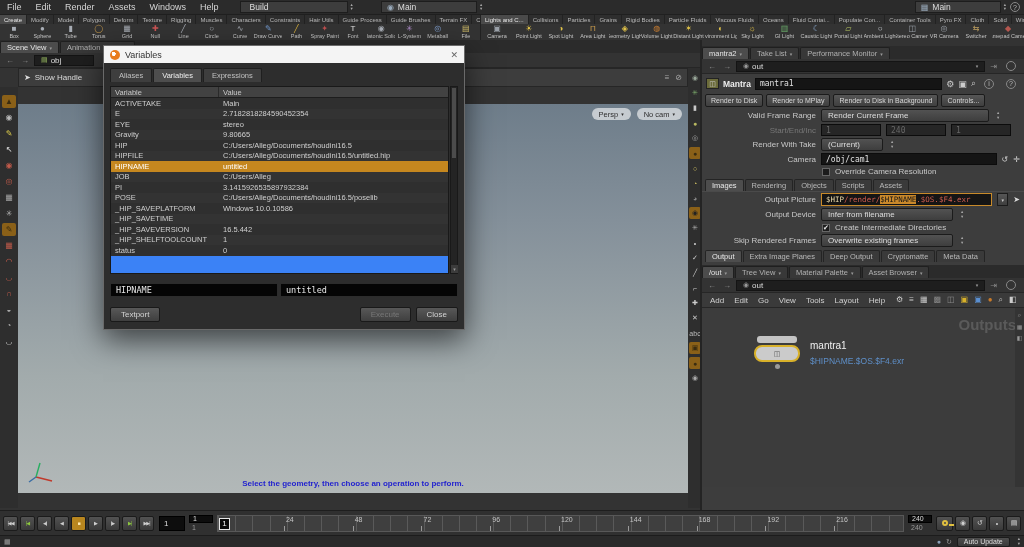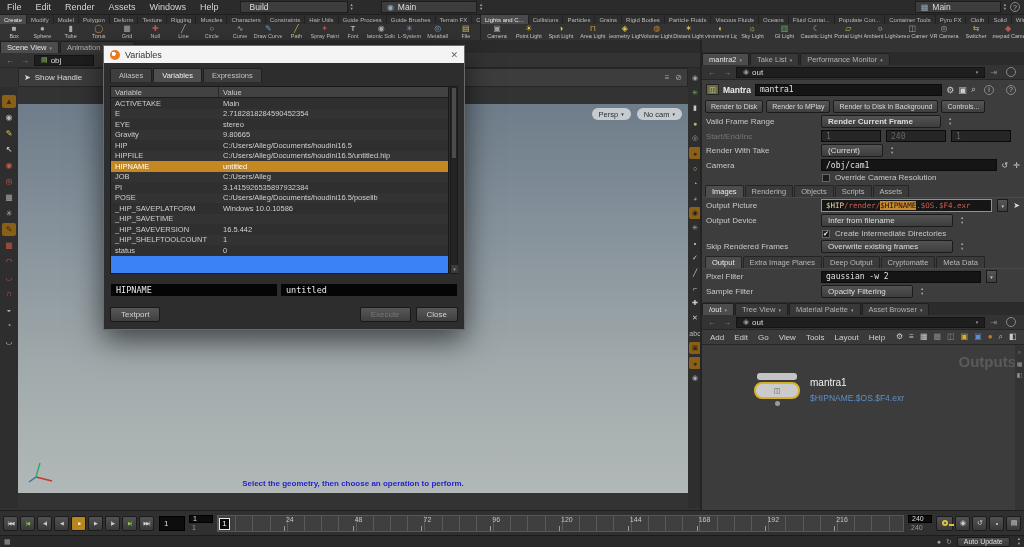--- a/index.html
+++ b/index.html
@@ -55,24 +55,24 @@
   .gizmo{position:absolute;left:10px;bottom:8px;}
   .stowL{position:absolute;left:0;top:87px;width:18px;height:421px;background:#2e2e2e;
          display:flex;flex-direction:column;align-items:center;padding-top:8px;gap:3px;}
   .stowR{position:absolute;left:688px;top:68px;width:14px;height:440px;background:#2e2e2e;
          display:flex;flex-direction:column;align-items:center;padding-top:4px;gap:3px;}
   .sicon{width:14px;height:13px;display:flex;align-items:center;justify-content:center;
          font-size:8px;border-radius:2px;flex:none;}
   .stowR .sicon{width:12px;height:12px;font-size:7px;}
   .sicon.on{background:#8a6018;}
   
-  .rpane{position:absolute;left:702px;top:52px;width:322px;height:470px;background:#3d3d3d;}
+  .rpane{position:absolute;left:702px;top:46px;width:322px;height:470px;background:#3d3d3d;}
   .params{font-size:8px;color:#c8c8c8;}
   .prow{display:flex;align-items:center;gap:5px;padding:1px 4px;}
-  .plabel{width:110px;text-align:left;flex:none;white-space:nowrap;}
+  .plabel{width:110px;text-align:right;flex:none;white-space:nowrap;}
   .plabel.dim{color:#777;}
   .field{background:#151515;border:1px solid #0c0c0c;height:12px;display:flex;align-items:center;
          padding:0 4px;font-family:"DejaVu Sans Mono",monospace;font-size:8px;color:#e0e0e0;}
   .field.dim{color:#666;background:#262626;}
   .combo{background:linear-gradient(#525252,#3e3e3e);border:1px solid #1b1b1b;height:13px;
          display:flex;align-items:center;padding:0 6px;font-size:8px;color:#ddd;border-radius:2px;}
   .btn{background:linear-gradient(#565656,#3f3f3f);border:1px solid #1b1b1b;border-radius:2px;
        color:#d8d8d8;font-size:7px;height:13px;display:inline-flex;align-items:center;padding:0 5px;white-space:nowrap;}
   .hdr{display:flex;align-items:center;gap:4px;padding:2px 4px;height:19px;}
   .hdr .ntype{font-weight:bold;font-size:8.5px;color:#eee;}
@@ -574,21 +574,21 @@
       <div class="prow" style="gap:3px;padding:1px 3px;">
 
       <span class="btn">Render to Disk</span>
           <span class="btn">Render to MPlay</span>
           <span class="btn">Render to Disk in Background</span>
           <span class="btn">Controls...</span>
         </div>
 
       <div class="prow">
         <span class="plabel">Valid Frame Range</span>
-        <span class="combo" style="width:120px;font-weight:bold;">Render Current Frame</span>
+        <span class="combo" style="width:168px;">Render Current Frame</span>
         <span class="spin">
             <span>▴</span>
             <span>▾</span>
           </span>
       </div>
 
       <div class="prow">
         <span class="plabel dim">Start/End/Inc</span>
         <span class="field dim" style="width:60px;">1</span>
         <span class="field dim" style="width:60px;">240</span>
@@ -663,35 +663,20 @@
         </div>
 
         <div class="xtabs">
 
         <span class="xtab on">Output</span>
             <span class="xtab">Extra Image Planes</span>
             <span class="xtab">Deep Output</span>
             <span class="xtab">Cryptomatte</span>
             <span class="xtab">Meta Data</span>
           </div>
-        <div class="panelbox">
-          <div class="prow">
-            <span class="plabel">Pixel Filter</span>
-            <span class="field" style="width:160px;">gaussian -w 2</span>
-            <span class="combarrow">▾</span>
-          </div>
-          <div class="prow">
-            <span class="plabel">Sample Filter</span>
-            <span class="combo" style="width:92px;">Opacity Filtering</span>
-            <span class="spin">
-                <span>▴</span>
-                <span>▾</span>
-              </span>
-          </div>
-        </div>
       </div>
     </div>
 
     <div class="ptabs" style="margin-top:3px;">
 
         <span class="ptab on">
           <span>/out</span>
           <span class="chev">▾</span>
         </span>
 

